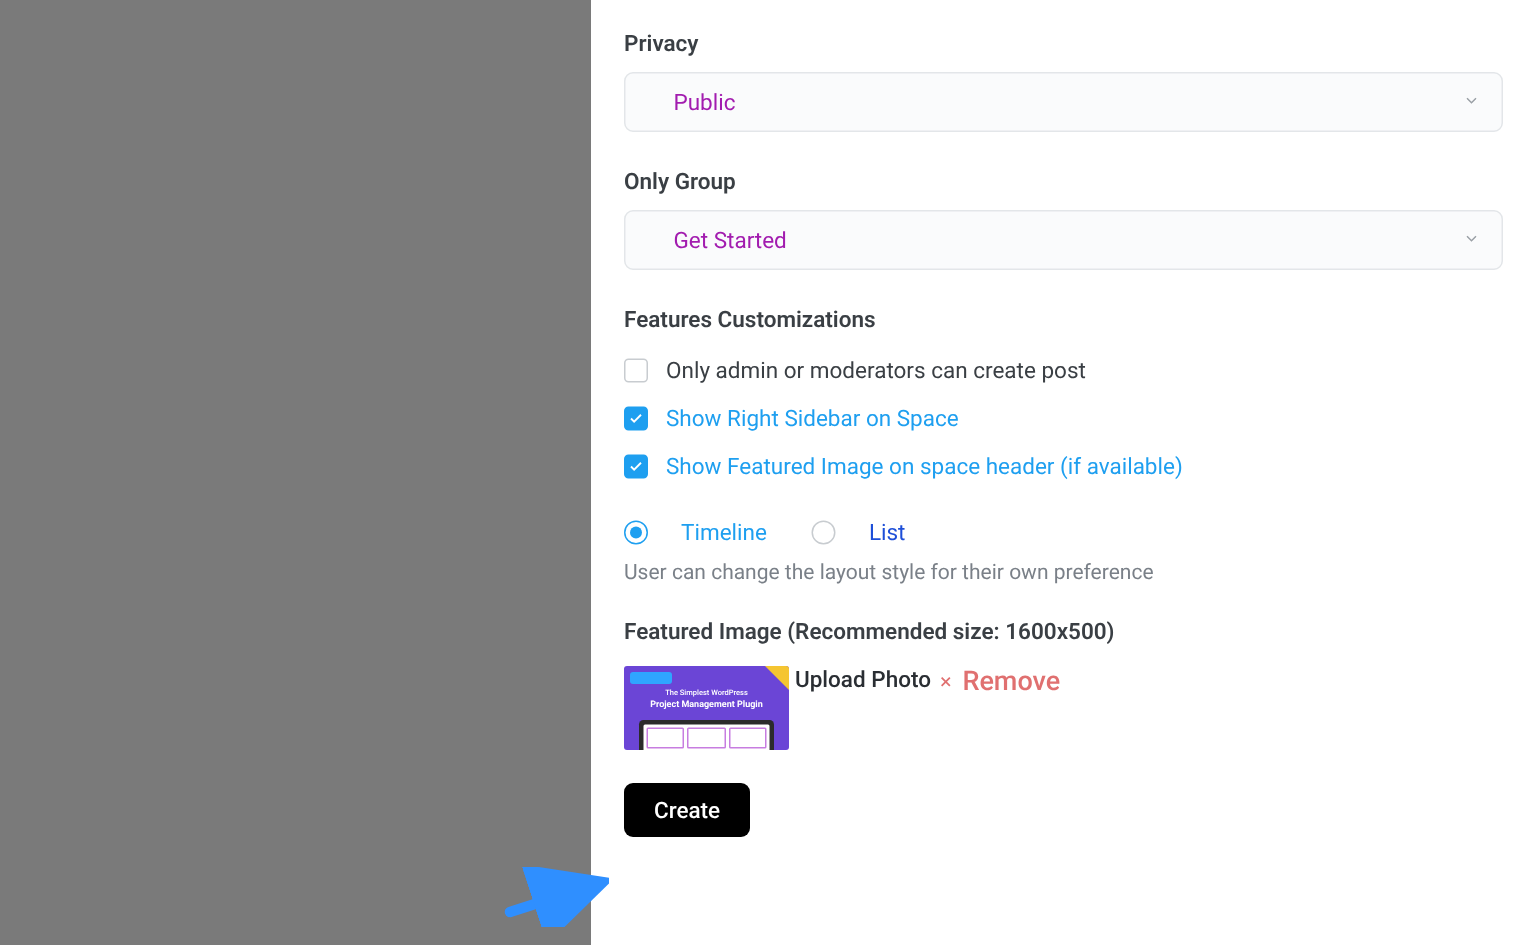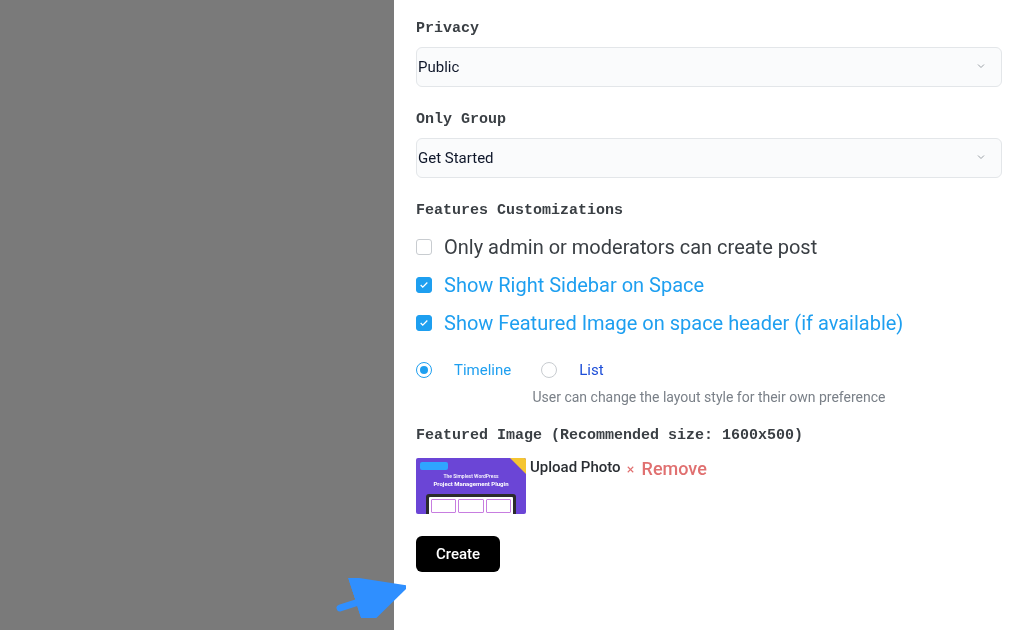--- a/index.html
+++ b/index.html
@@ -12,33 +12,32 @@
     height: 630px;
     background: #ffffff;
     padding: 18px 22px 0 22px;
   }
   .section-label {
     font-size: 15px;
     font-weight: 600;
     color: #3a3f44;
     margin-top: 2px;
     margin-bottom: 10px;
-    font-family: Liberation Mono, monospace;
   }
   .select {
     position: relative;
     width: 100%;
     border: 1px solid #e3e6e9;
     border-radius: 6px;
     background: #fafbfc;
     height: 40px;
     display: flex;
     align-items: center;
-    padding: 0 1px;
-    color: #0f172a;
+    padding: 0 32px;
+    color: #a21caf;
     font-size: 15px;
     cursor: pointer;
   }
   .select .chev {
     position: absolute;
     right: 14px;
     top: 50%;
     transform: translateY(-50%);
     color: #9aa0a6;
   }
@@ -60,21 +59,21 @@
     justify-content: center;
     flex-shrink: 0;
   }
   .checkbox.checked {
     background: #1e9ff0;
     border-color: #1e9ff0;
   }
   .checkbox.checked svg { display: block; }
   .checkbox svg { display: none; }
   .checkbox-label {
-    font-size: 20px;
+    font-size: 15px;
     color: #3a3f44;
     text-align: right;
   }
   .checkbox-label.link { color: #1e9ff0; }
   .layout-row {
     display: flex;
     align-items: center;
     gap: 30px;
     margin-bottom: 10px;
   }
@@ -97,21 +96,20 @@
     height: 8px;
     border-radius: 50%;
     background: #1e9ff0;
   }
   .radio-label { font-size: 15px; color: #1d4ed8; }
   .radio-label.active { color: #1e9ff0; }
   .helper {
     font-size: 14px;
     color: #7a8088;
     margin-bottom: 22px;
-    text-align: center;
   }
   .featured-row {
     display: flex;
     align-items: flex-start;
     gap: 4px;
     margin-top: 14px;
   }
   .thumb {
     width: 110px;
     height: 56px;

